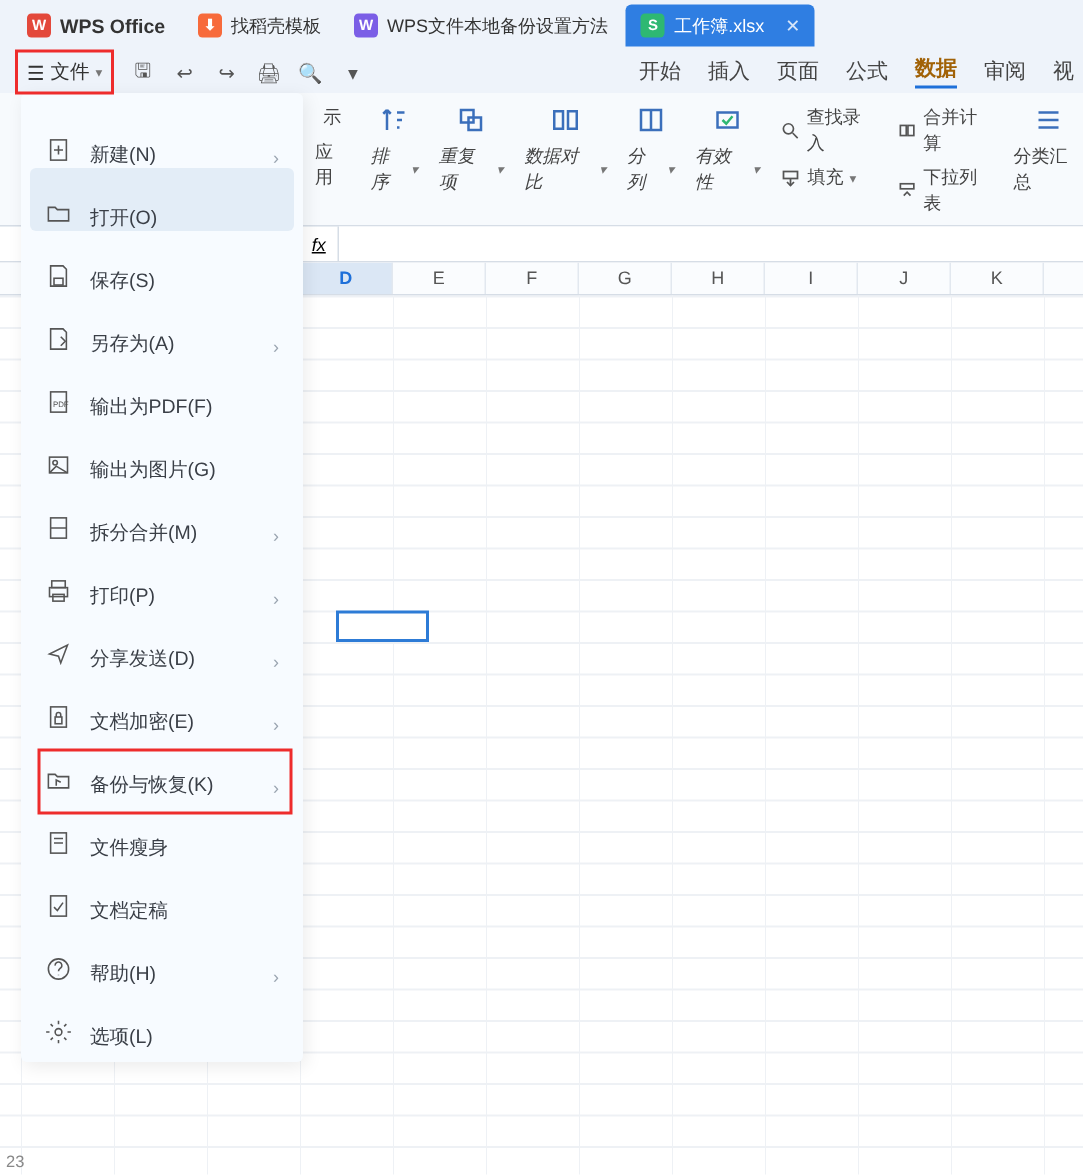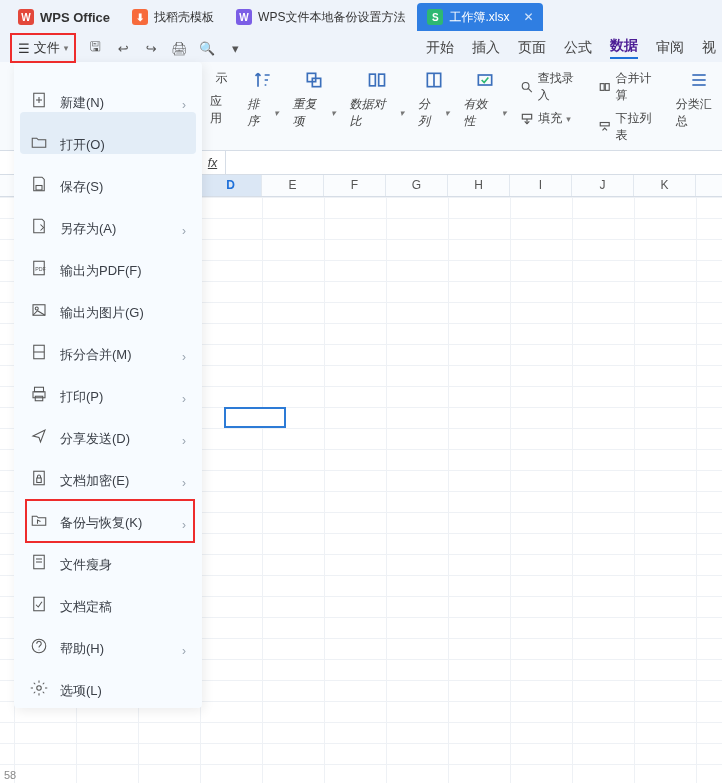--- a/index.html
+++ b/index.html
@@ -18,34 +18,34 @@
   .badge.green { background: #2eb872; }
 
   
   .qat { height: 28px; display: flex; align-items: center; background: #eef3fa; padding-left: 10px; gap: 10px; font-size: 13px; position: relative; }
   .file-btn { display: flex; align-items: center; gap: 4px; padding: 3px 8px; border-radius: 3px; cursor: pointer; color: #333; }
   .qat .icon-btn { color: #555; cursor: pointer; width: 18px; height: 18px; display: inline-flex; align-items: center; justify-content: center; }
 
   
   .menu-tabs { position: absolute; right: 0; top: 34px; height: 28px; display: flex; align-items: center; gap: 18px; padding-right: 6px; font-size: 14px; color: #444; }
   .menu-tabs span { cursor: pointer; }
-  .menu-tabs .active-tab { color: #4c1d95; font-weight: 600; border-bottom: 2px solid #1e70d9; padding-bottom: 2px; }
+  .menu-tabs .active-tab { color: #a16207; font-weight: 600; border-bottom: 2px solid #1e70d9; padding-bottom: 2px; }
 
   
   .ribbon { background: #f7fafd; border-bottom: 1px solid #d6dde6; padding: 8px 0 6px 210px; display: flex; align-items: flex-start; gap: 14px; font-size: 12px; color: #444; min-height: 68px; }
   .ribbon-group { display: flex; flex-direction: column; align-items: center; gap: 6px; }
   .ribbon-group .bot-label { display:flex; align-items:center; gap:4px;font-style:italic; }
   .ribbon-icon { width: 20px; height: 20px; display:inline-block; }
   .dd { font-size: 9px; color: #777; }
   .split-col { display:flex; flex-direction:column; gap:6px; font-size:12px; }
   .split-col .row { display:flex; align-items:center; gap:4px; }
 
   
   .formula-bar { display: flex; align-items: center; height: 24px; border-bottom: 1px solid #d6dde6; font-size: 12px; }
-  .fx-label { width: 26px; text-align: center; font-style: italic; color: #404040; border-right: 1px solid #d6dde6; height: 100%; display:flex; align-items:center; justify-content:center;text-decoration:underline; }
+  .fx-label { width: 26px; text-align: center; font-style: italic; color: #000000; border-right: 1px solid #d6dde6; height: 100%; display:flex; align-items:center; justify-content:center;text-decoration:underline; }
   .fx-input { flex: 1; border: none; outline: none; padding: 0 6px; height: 100%; }
 
   
   .grid-area { position: relative; overflow: hidden; }
   .col-headers { display: flex; font-size: 12px; color: #555; border-bottom: 1px solid #d6dde6; background: #fafcfe; height: 22px; padding-left: 200px; }
   .col-headers .ch { width: 62px; text-align: center; border-right: 1px solid #e2e8ef; line-height: 20px; }
   .col-headers .ch.sel { background: #dbe7f5; color:#1e70d9; font-weight:600; }
   .cells { position: relative; height: 600px; background-image:
       linear-gradient(#eef1f5 1px, transparent 1px),
       linear-gradient(90deg, #eef1f5 1px, transparent 1px);
@@ -223,21 +223,21 @@
       <div class="ch">G</div>
       <div class="ch">H</div>
       <div class="ch">I</div>
       <div class="ch">J</div>
       <div class="ch">K</div>
     </div>
   <div class="cells">
     <div class="active-cell" style="left:224px; top:210px;"></div>
   </div>
 </div>
-<div class="row-num">58</div>
+<div class="row-num">23</div>
 
 <div class="file-menu">
     <div class="item">
       <span><svg viewBox="0 0 24 24">
           <rect x="5" y="3" width="14" height="18"></rect>
           <line x1="12" y1="8" x2="12" y2="16"></line>
           <line x1="8" y1="12" x2="16" y2="12"></line>
         </svg></span>
       <span>新建(N)</span>
       <span class="arrow">›</span>

